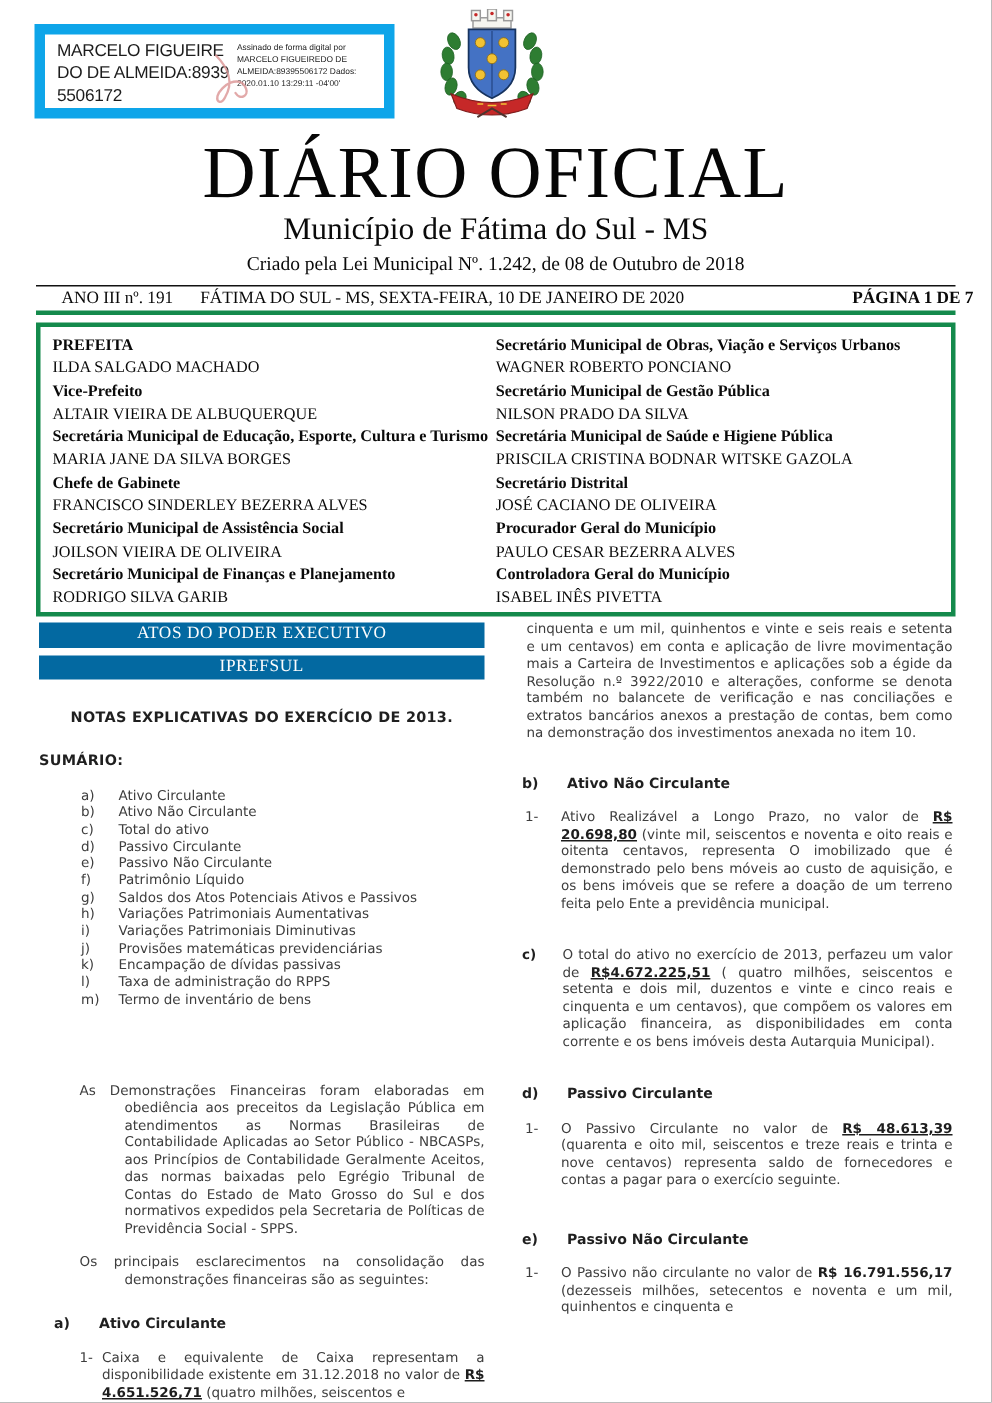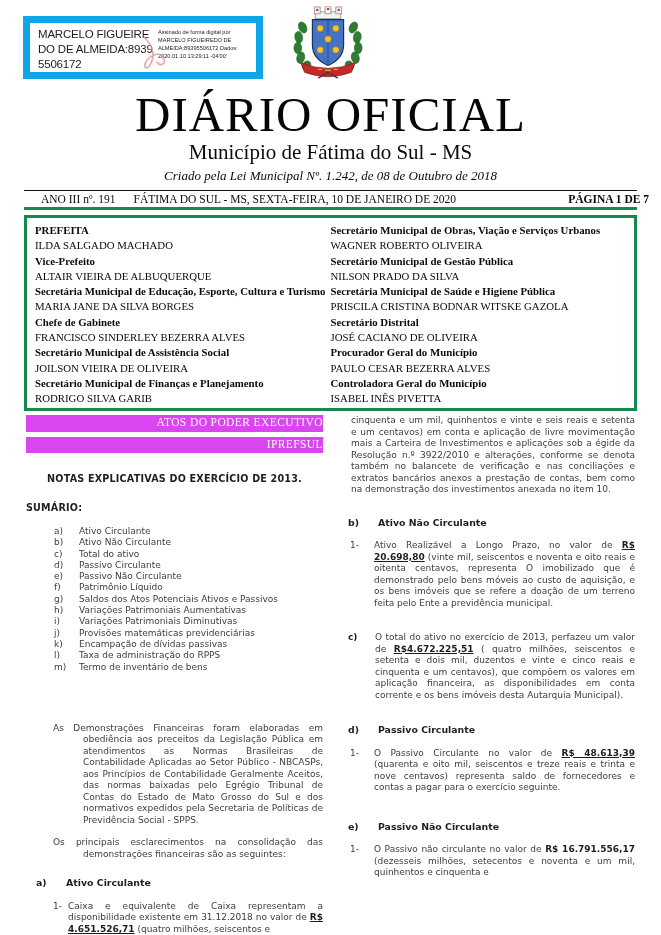--- a/index.html
+++ b/index.html
@@ -22,21 +22,21 @@
   .sigdetails{
     width:92px;padding:5px 2px 0 4px;font-size:5.6px;line-height:8px;color:#222;
   }
   .scribble{position:absolute;left:100px;top:8px;pointer-events:none;}
   
   .crest{position:absolute;left:289px;top:6px;}
   
   .masthead{padding-top:84px;text-align:center;margin-top:6px;}
   .title{font-size:49px;line-height:50px;letter-spacing:1px;color:#060606;}
   .subtitle{font-size:21px;line-height:24px;margin-top:0;color:#0a0a0a;}
-  .creation{font-size:13px;margin-top:4px;color:#0a0a0a;font-style:italic;}
+  .creation{font-size:13px;margin-top:4px;color:#0a0a0a;}
   
   .rule-top{margin:6px 24px 0 24px;border-top:1.6px solid #111;}
   .datebar{
     display:flex;align-items:center;padding:2px 12px 1px 26px;
     font-size:11.5px;color:#0a0a0a;margin-left:15px;
   }
   .datebar .edition{margin-right:18px;white-space:nowrap;}
   .datebar .pg{margin-left:auto;white-space:nowrap;font-weight:bold;}
   .rule-green{margin:1px 24px 0 24px;border-top:3.5px solid #148a4c;}
   
@@ -49,21 +49,21 @@
   .ocol .role{font-weight:bold;color:#0a0a0a;}
   .ocol .oname{color:#0a0a0a;}
   
   .columns{
     display:flex;gap:15px;padding:4px 26px 0 26px;
     font-family:"DejaVu Sans","Liberation Sans",sans-serif;
     font-size:9px;line-height:11.5px;color:#3d3d3d;
   }
   .col{flex:1;min-width:0;}
   .banner{
-    background:#d946ef;color:#fdfdfd;text-align:right;
+    background:#0369a1;color:#fdfdfd;text-align:center;
     font-family:"Liberation Serif",serif;font-size:11.5px;
     padding:2px 0 3px 0;margin-bottom:5px;letter-spacing:0.4px;
   }
   .art-heading{
     margin-top:20px;text-align:center;font-weight:bold;color:#1f1f1f;
     font-size:9.6px;letter-spacing:0.2px;
   }
   .sumtitle{margin-top:17px;font-weight:bold;color:#1f1f1f;font-size:9.6px;letter-spacing:0.2px;}
   .sumlist{margin-top:13px;}
   .sumrow{display:flex;line-height:11.3px;}
@@ -188,21 +188,21 @@
           <div class="oname">JOILSON VIEIRA DE OLIVEIRA</div>
         </div>
       <div class="orow">
           <div class="role">Secretário Municipal de Finanças e Planejamento</div>
           <div class="oname">RODRIGO SILVA GARIB</div>
         </div>
     </div>
     <div class="ocol">
       <div class="orow">
           <div class="role">Secretário Municipal de Obras, Viação e Serviços Urbanos</div>
-          <div class="oname">WAGNER ROBERTO OLIVEIRA</div>
+          <div class="oname">WAGNER ROBERTO PONCIANO</div>
         </div>
       <div class="orow">
           <div class="role">Secretário Municipal de Gestão Pública</div>
           <div class="oname">NILSON PRADO DA SILVA</div>
         </div>
       <div class="orow">
           <div class="role">Secretária Municipal de Saúde e Higiene Pública</div>
           <div class="oname">PRISCILA CRISTINA BODNAR WITSKE GAZOLA</div>
         </div>
       <div class="orow">

